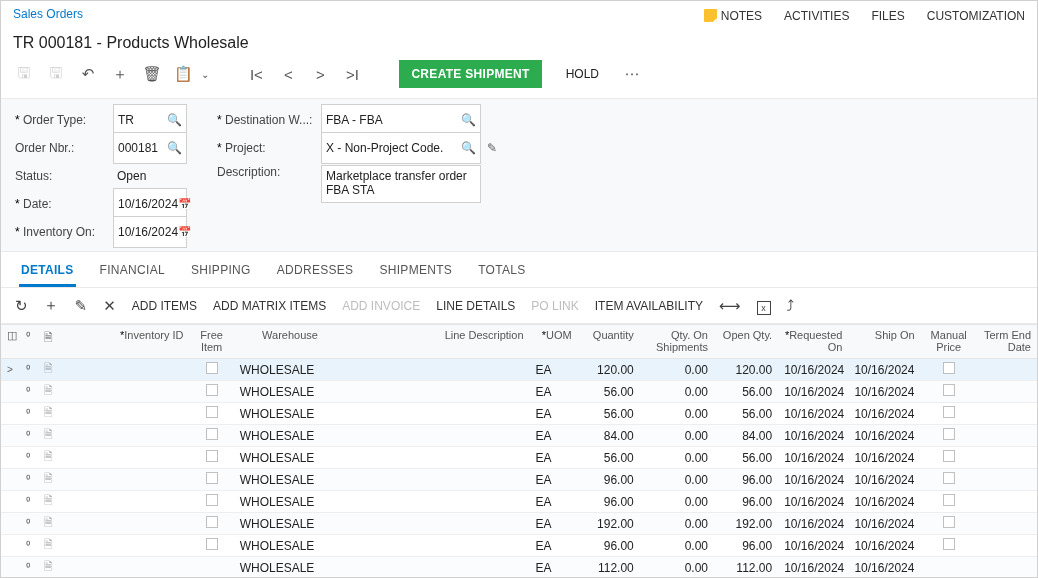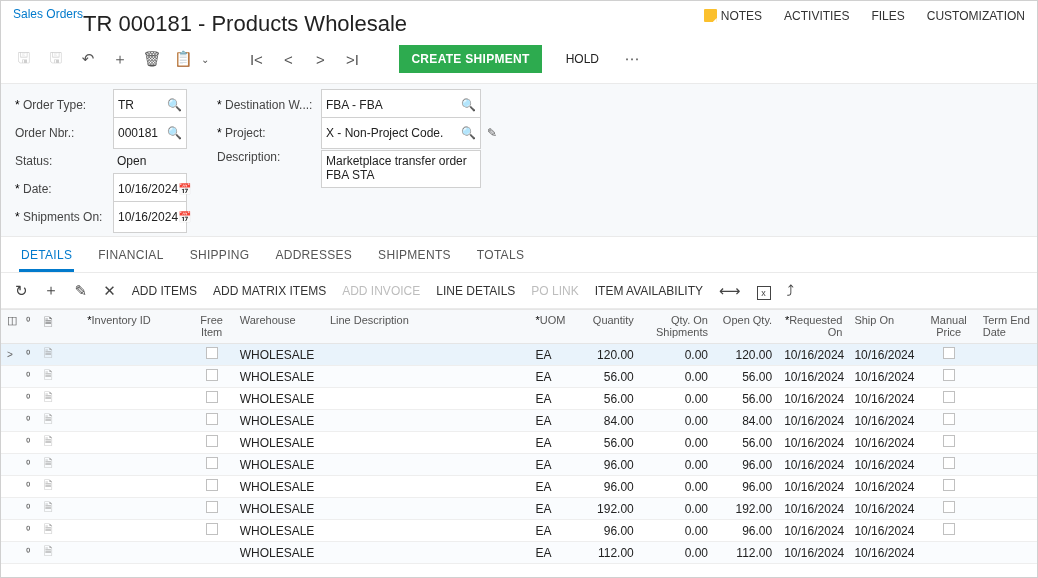--- a/index.html
+++ b/index.html
@@ -1,21 +1,21 @@
 <!DOCTYPE html>
 <html><head>
 <meta charset="utf-8">
 <style>
 *{box-sizing:border-box;margin:0;padding:0;font-family:Arial,Helvetica,sans-serif}
 body{font-size:12px;color:#333;background:#fff}
 .frame{border:1px solid #d0d0d0;width:1038px;height:578px;position:relative;overflow:hidden}
 .title-bar{display:flex;justify-content:space-between;align-items:flex-start;padding:6px 12px 0 12px}
-.title-left{display:flex;flex-direction:row}
+.title-left{display:flex;flex-direction:column}
 .breadcrumb{color:#027ACC;font-size:12px;cursor:pointer}
-.page-title{font-size:22px;color:#222;margin-top:4px}
+.page-title{font-size:16px;color:#222;margin-top:13px}
 .title-right{display:flex;gap:22px;align-items:center;font-size:12px;color:#333;padding-top:2px}
 .title-right .link{cursor:pointer}
 .notes-icon{width:13px;height:13px;background:#FBC02D;display:inline-block;margin-right:4px;vertical-align:-2px;border-radius:1px;position:relative}
 .notes-icon::after{content:"";position:absolute;right:0;bottom:0;width:4px;height:4px;background:#fff;clip-path:polygon(100% 0,0 100%,100% 100%)}
 .toolbar{display:flex;gap:14px;align-items:center;padding:8px 14px 10px 14px;border-bottom:1px solid #eaeaea}
 .tb-ic{width:18px;height:18px;display:flex;align-items:center;justify-content:center;color:#555;cursor:pointer;font-size:15px}
 .tb-ic.dis{color:#cfcfcf;cursor:default}
 .tb-sep{width:10px}
 .caret{font-size:10px;color:#555;margin-left:-6px}
 .btn-primary{background:#2DAB4F;color:#fff;padding:7px 12px;font-size:12px;font-weight:bold;border:none;cursor:pointer;letter-spacing:.3px}
@@ -31,28 +31,28 @@
 .w150{width:160px}
 .noborder{border:none;background:transparent}
 .lk-ic{color:#555;font-size:12px;cursor:pointer}
 .cal-ic{color:#888;font-size:11px}
 textarea.finput{width:160px;height:38px;resize:none;padding:3px 4px;font-family:inherit}
 .pencil{color:#555;cursor:pointer;font-size:12px}
 .info-col{display:flex;gap:40px;padding-top:2px}
 .info-col label{color:#555}
 .tabs{display:flex;gap:22px;padding:0 18px;border-bottom:1px solid #eaeaea;align-items:flex-end;height:36px}
 .tab{padding:10px 2px;font-size:12px;color:#555;cursor:pointer;letter-spacing:.3px}
-.tab.active{color:#027ACC;font-weight:400;border-bottom:3px solid #027ACC;padding-bottom:7px}
+.tab.active{color:#027ACC;font-weight:700;border-bottom:3px solid #027ACC;padding-bottom:7px}
 .grid-toolbar{display:flex;align-items:center;gap:16px;padding:8px 14px;border-bottom:1px solid #eaeaea}
 .gt-ic{font-size:15px;color:#444;cursor:pointer}
 .gt-link{font-size:12px;color:#333;cursor:pointer}
 .gt-link.dis{color:#bdbdbd}
 .grid{overflow:auto}
 table{border-collapse:collapse;width:100%;table-layout:fixed}
-th{background:#f7f9fb;border-top:1px solid #e5e5e5;border-bottom:1px solid #e5e5e5;font-weight:normal;color:#555;font-size:11px;text-align:left;padding:4px 6px;height:34px;vertical-align:top}
+th{background:#f7f9fb;border-top:1px solid #e5e5e5;border-bottom:1px solid #e5e5e5;font-weight:normal;color:#555;font-size:11px;text-align:right;padding:4px 6px;height:34px;vertical-align:top}
 th.r,td.r{text-align:right}
 th.c,td.c{text-align:center}
 td{border-bottom:1px solid #eee;padding:0 6px;height:22px;font-size:12px;color:#222}
 tr.sel{background:#e9f3fb}
 tr.alt{background:#fafcfe}
 .rowptr{color:#666;font-size:10px;text-align:center}
 .clip{color:#555;font-size:11px;text-align:center;cursor:pointer}
 .doc{color:#999;font-size:11px;text-align:center;cursor:pointer}
 .cb{width:12px;height:12px;border:1px solid #c0c0c0;display:inline-block;background:#fff}
 col.cw-xs{width:18px}
@@ -130,21 +130,21 @@
           </div>
         </div>
     <div class="frow">
           <label class="req">Date:</label>
       <div class="finput w70">
             <span class="val">10/16/2024</span>
             <span class="cal-ic">📅</span>
           </div>
         </div>
     <div class="frow">
-          <label class="req">Shipments On:</label>
+          <label class="req">Inventory On:</label>
       <div class="finput w70">
             <span class="val">10/16/2024</span>
             <span class="cal-ic">📅</span>
           </div>
         </div>
   </div>
   <div class="form-col">
     <div class="frow">
           <label class="req" style="width:98px">Destination W...:</label>
       <div class="finput w150">

